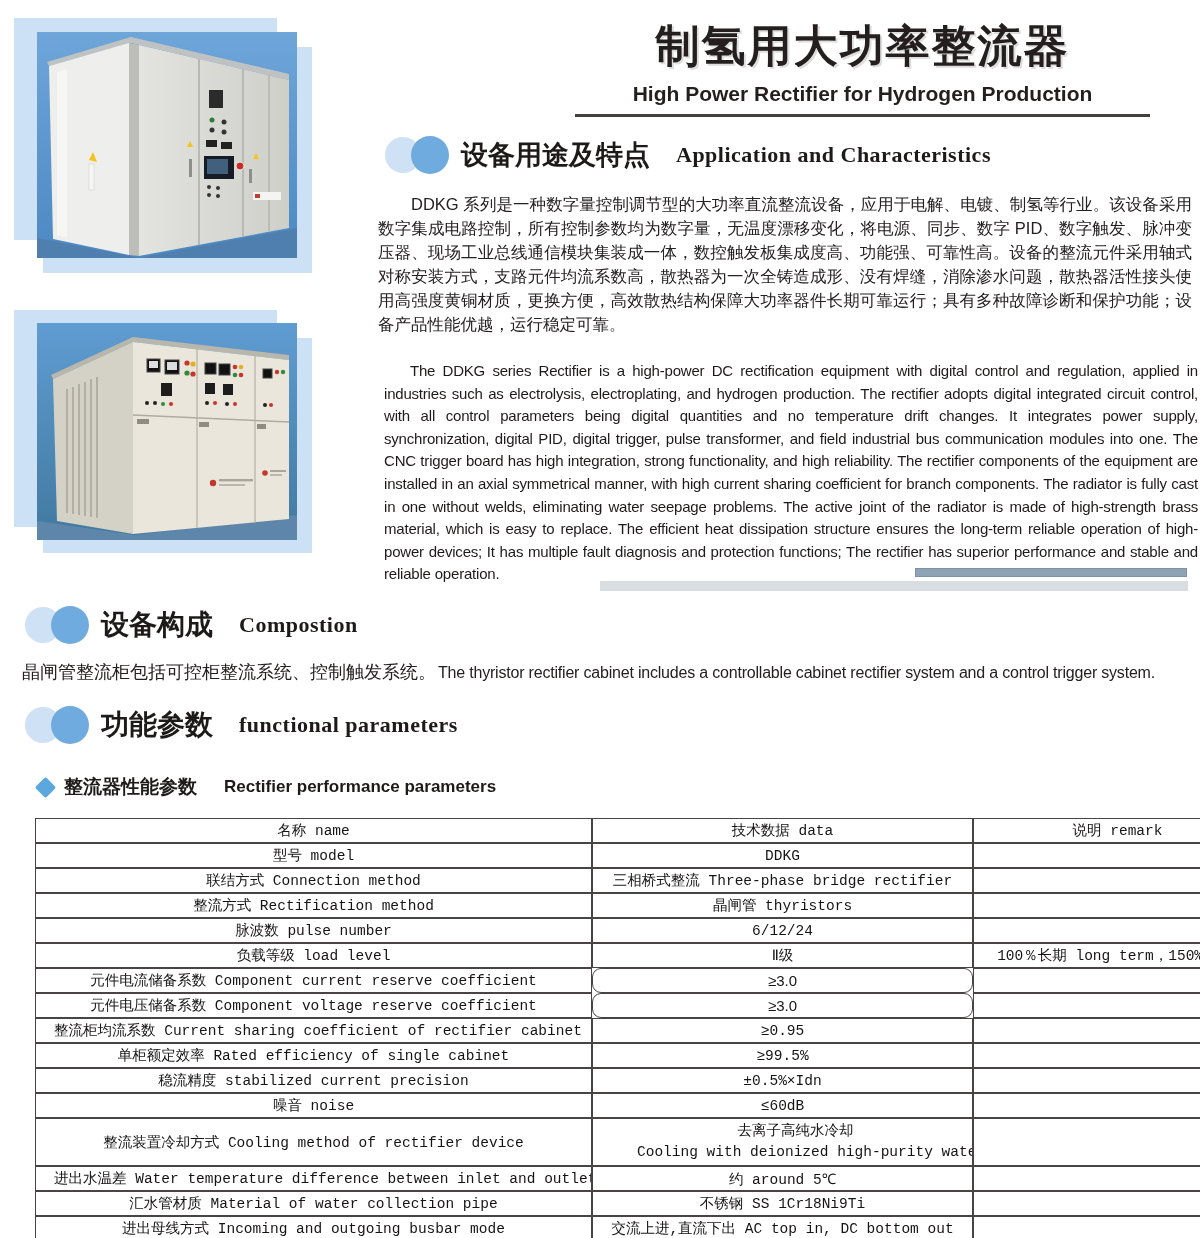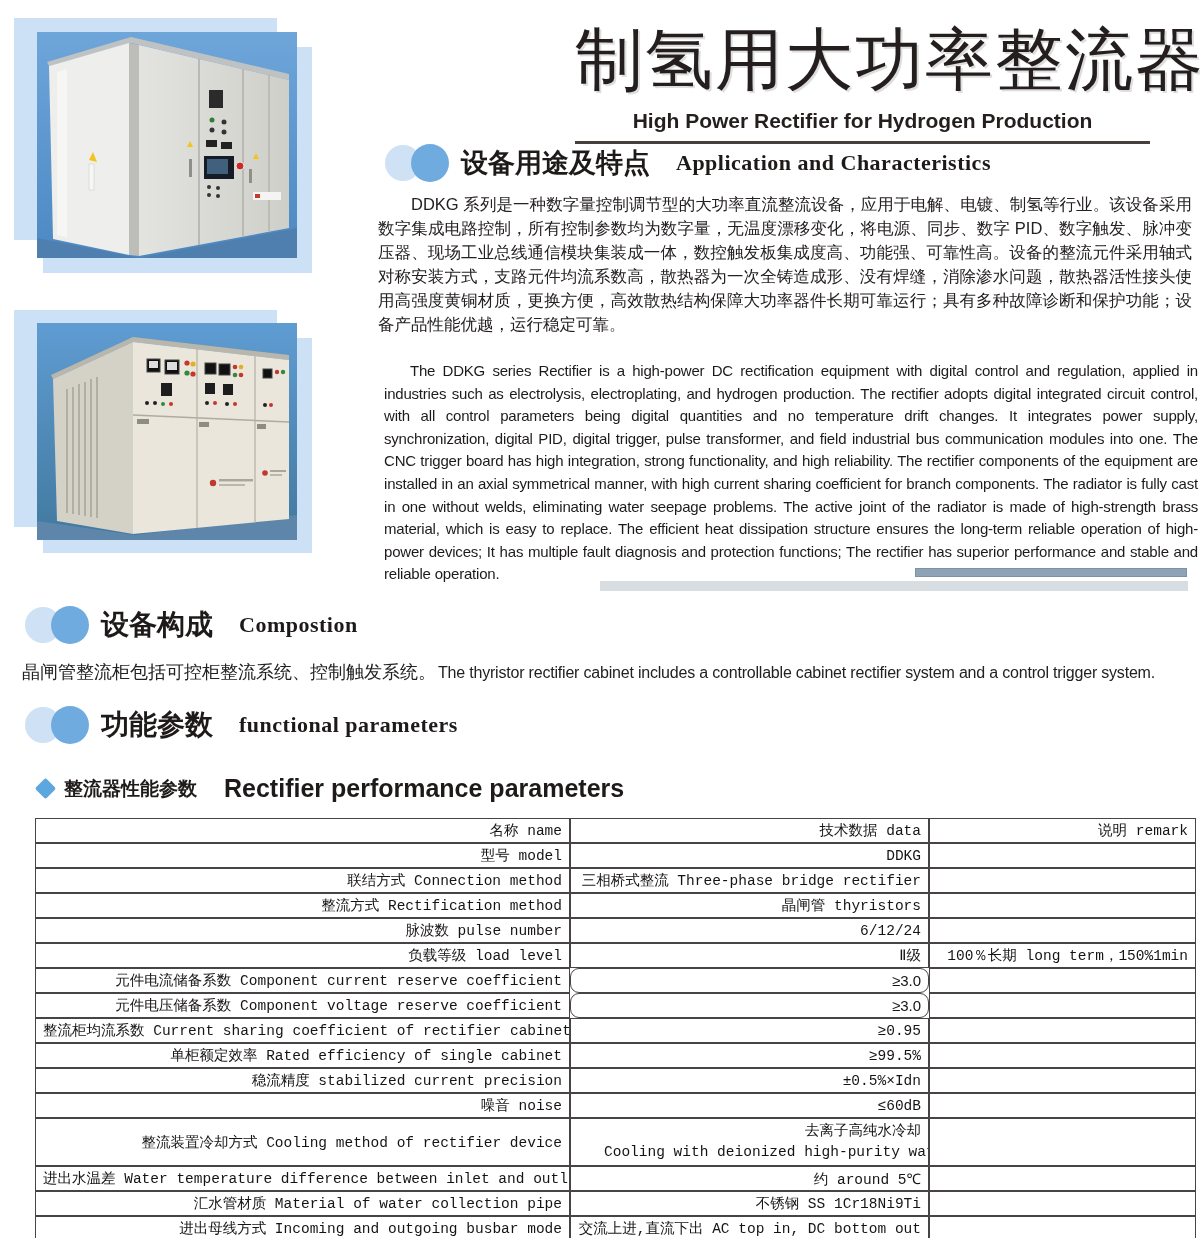--- a/index.html
+++ b/index.html
@@ -7,21 +7,21 @@
         font-family:"Liberation Sans",sans-serif;color:#231f1f;}
 
   
   .photo-wrap{position:absolute;}
   .back-rect{position:absolute;background:#cde1f6;}
   .photo{position:absolute;overflow:hidden;}
   .photo svg{display:block;}
 
   
   .title-block{position:absolute;left:575px;top:22px;width:575px;text-align:center;}
-  .title-zh{font-size:68px;font-weight:400;letter-spacing:2px;line-height:1.1;color:#241f1e;
+  .title-zh{font-size:44px;font-weight:700;letter-spacing:2px;line-height:1.1;color:#241f1e;
             text-shadow:2px 2px 0 rgba(160,160,160,.35);white-space:nowrap;}
   .title-en{font-size:21px;font-weight:bold;color:#241f1e;margin-top:12px;white-space:nowrap;}
   .title-rule{height:3px;background:#45403d;margin-top:8px;}
 
   
   .sec-header{position:absolute;display:flex;align-items:center;}
   .circles{position:relative;width:62px;height:38px;flex:0 0 auto;}
   .circles .c1{position:absolute;left:0;top:1px;width:36px;height:36px;border-radius:50%;background:#cfe1f4;}
   .circles .c2{position:absolute;left:26px;top:0;width:38px;height:38px;border-radius:50%;background:#6fabde;}
   .sec-zh{font-size:27px;font-weight:bold;color:#1d1a19;margin-left:14px;white-space:nowrap;}
@@ -40,28 +40,28 @@
   .bar-light{position:absolute;left:600px;top:581px;width:588px;height:10px;background:#d8dde2;}
 
   .comp-line{position:absolute;left:22px;top:660px;white-space:nowrap;}
   .comp-zh{font-size:18px;color:#242020;}
   .comp-en{font-size:16px;letter-spacing:-0.2px;color:#242020;margin-left:2px;}
 
   
   .sub-header{position:absolute;left:38px;top:774px;display:flex;align-items:center;}
   .diamond{width:15px;height:15px;background:#5ba7de;transform:rotate(45deg);border-radius:2px;flex:0 0 auto;}
   .sub-zh{font-size:19px;font-weight:bold;color:#1d1a19;margin-left:11px;white-space:nowrap;}
-  .sub-en{font-size:25px;font-weight:bold;color:#1d1a19;margin-left:27px;white-space:nowrap;}
+  .sub-en{font-size:17px;font-weight:bold;color:#1d1a19;margin-left:27px;white-space:nowrap;}
 
   
   table.params{position:absolute;left:35px;top:818px;width:1155px;border-collapse:separate;border-spacing:0;
                font-family:"Liberation Mono","DejaVu Sans Mono",monospace;font-size:14.5px;color:#161313;
                table-layout:fixed;}
-  table.params td,table.params th{border:1px solid #474443;padding:1px 7px;height:21px;font-weight:normal;
-               text-align:right;vertical-align:middle;overflow:hidden;white-space:nowrap;}
+  table.params td,table.params th{border:1px solid #474443;padding:1px 18px;height:21px;font-weight:normal;
+               text-align:center;vertical-align:middle;overflow:hidden;white-space:nowrap;}
   .col-name{width:519px;}
   .col-data{width:343px;}
   .col-remark{width:251px;}
   td.bold-val{font-family:"Liberation Sans",sans-serif;font-weight:bold;font-size:15px;border-radius:9px;}
   tr.tall td{height:44px;}
   tr.tall td div{line-height:21px;margin-left:26px;}
 </style>
 </head>
 <body>
 
@@ -199,21 +199,21 @@
       </svg>
     </div>
   </div>
 
   <div class="title-block">
     <div class="title-zh">制氢用大功率整流器</div>
     <div class="title-en">High Power Rectifier for Hydrogen Production</div>
     <div class="title-rule"></div>
   </div>
 
-  <div class="sec-header" style="left:385px;top:144px;">
+  <div class="sec-header" style="left:385px;top:136px;">
     <span class="circles">
         <span class="c1"></span>
         <span class="c2"></span>
       </span>
     <span class="sec-zh">设备用途及特点</span>
     <span class="sec-en">Application and Characteristics</span>
   </div>
 
   <div class="para-zh">DDKG 系列是一种数字量控制调节型的大功率直流整流设备，应用于电解、电镀、制氢等行业。该设备采用数字集成电路控制，所有控制参数均为数字量，无温度漂移变化，将电源、同步、数字 PID、数字触发、脉冲变压器、现场工业总线通信模块集装成一体，数控触发板集成度高、功能强、可靠性高。设备的整流元件采用轴式对称安装方式，支路元件均流系数高，散热器为一次全铸造成形、没有焊缝，消除渗水问题，散热器活性接头使用高强度黄铜材质，更换方便，高效散热结构保障大功率器件长期可靠运行；具有多种故障诊断和保护功能；设备产品性能优越，运行稳定可靠。</div>
   <div class="para-en">The DDKG series Rectifier is a high-power DC rectification equipment with digital control and regulation, applied in industries such as electrolysis, electroplating, and hydrogen production. The rectifier adopts digital integrated circuit control, with all control parameters being digital quantities and no temperature drift changes. It integrates power supply, synchronization, digital PID, digital trigger, pulse transformer, and field industrial bus communication modules into one. The CNC trigger board has high integration, strong functionality, and high reliability. The rectifier components of the equipment are installed in an axial symmetrical manner, with high current sharing coefficient for branch components. The radiator is fully cast in one  without welds, eliminating water seepage problems. The active joint of the radiator is made of high-strength brass material, which is easy to replace. The efficient heat dissipation structure ensures the long-term reliable operation of high-power devices; It has multiple fault diagnosis and protection functions; The rectifier has superior performance and stable and reliable operation.</div>

